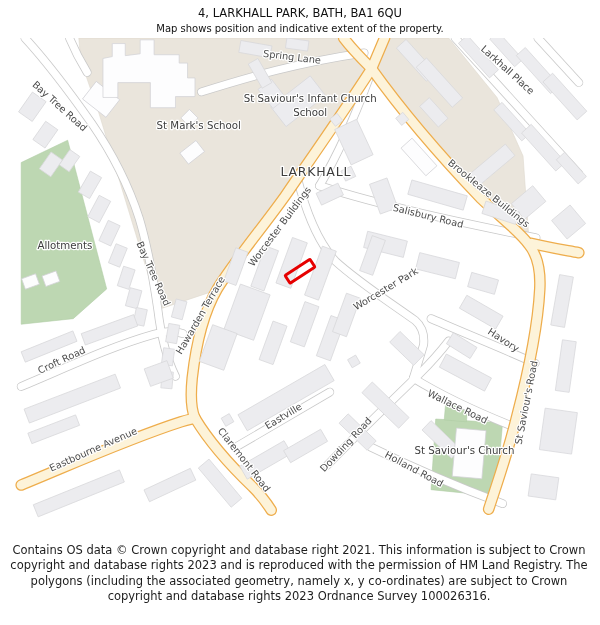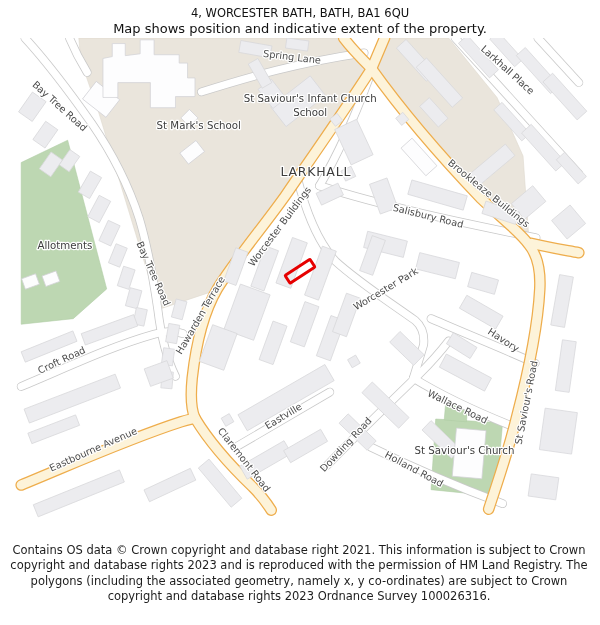--- a/index.html
+++ b/index.html
@@ -1,19 +1,19 @@
 <!DOCTYPE html>
 <html><head>
 <meta charset="utf-8">
 <style>
   html,body{margin:0;padding:0;width:600px;height:625px;background:#ffffff;overflow:hidden;}
   body{font-family:"DejaVu Sans",sans-serif;}
   .header{width:600px;height:38px;text-align:center;padding-top:5px;box-sizing:border-box;}
   .header .title{font-size:11.5px;color:#111;line-height:16px;}
-  .header .subtitle{font-size:13px;color:#111;line-height:16px;}
+  .header .subtitle{font-size:10px;color:#111;line-height:16px;}
   .map-wrap{width:600px;height:500px;position:relative;background:#fff;}
   svg{display:block;}
   .footer{width:600px;box-sizing:border-box;padding:5px 6px 0 4px;font-size:11.5px;line-height:15.4px;color:#1d1d1d;text-align:center;}
   
   .ground{fill:#eae5dc;stroke:#ddd7cc;stroke-width:0.6;}
   .grn{fill:#bdd7b2;stroke:#b0cda4;stroke-width:0.6;}
   .rc{fill:none;stroke:#c9c9c9;stroke-width:9.5;stroke-linecap:round;stroke-linejoin:round;}
   .rf{fill:none;stroke:#ffffff;stroke-width:7.8;stroke-linecap:round;stroke-linejoin:round;}
   .yc{fill:none;stroke:#eead4c;stroke-width:12.5;stroke-linecap:round;stroke-linejoin:round;}
   .yf{fill:none;stroke:#fdf3d9;stroke-width:9.8;stroke-linecap:round;stroke-linejoin:round;}
@@ -21,21 +21,21 @@
   .bw{fill:#fdfdfe;stroke:#d2d2d6;stroke-width:0.8;}
   .lbl{font-family:"DejaVu Sans",sans-serif;font-size:10.5px;fill:#4d4d4d;text-anchor:middle;
        paint-order:stroke;stroke:#ffffff;stroke-width:2.6px;stroke-linejoin:round;}
   .lbl-place{font-size:11px;fill:#3c3c3c;}
   .lbl-big{font-size:13.5px;fill:#3c3c3c;letter-spacing:0.8px;}
 </style>
 </head>
 <body>
 
 <div class="header">
-  <div class="title">4, WORCESTER BATH, BATH, BA1 6QU</div>
+  <div class="title">4, LARKHALL PARK, BATH, BA1 6QU</div>
   <div class="subtitle">Map shows position and indicative extent of the property.</div>
 </div>
 
 <div class="map-wrap">
 <svg width="600" height="500" viewBox="0 38 600 538" xmlns="http://www.w3.org/2000/svg">
   <defs>
     <path id="w1" d="M 4,38 C 28,64 52,96 76,130 C 98,162 116,198 127,232 C 136,262 142,296 147,330 C 150,355 156,382 166,402"></path>
     <path id="w2" d="M 52,38 C 57,50 63,62 71,75"></path>
     <path id="w3" d="M 194,96 C 245,80 300,64 369,54"></path>
     <path id="w4" d="M 467,38 L 600,184"></path>

